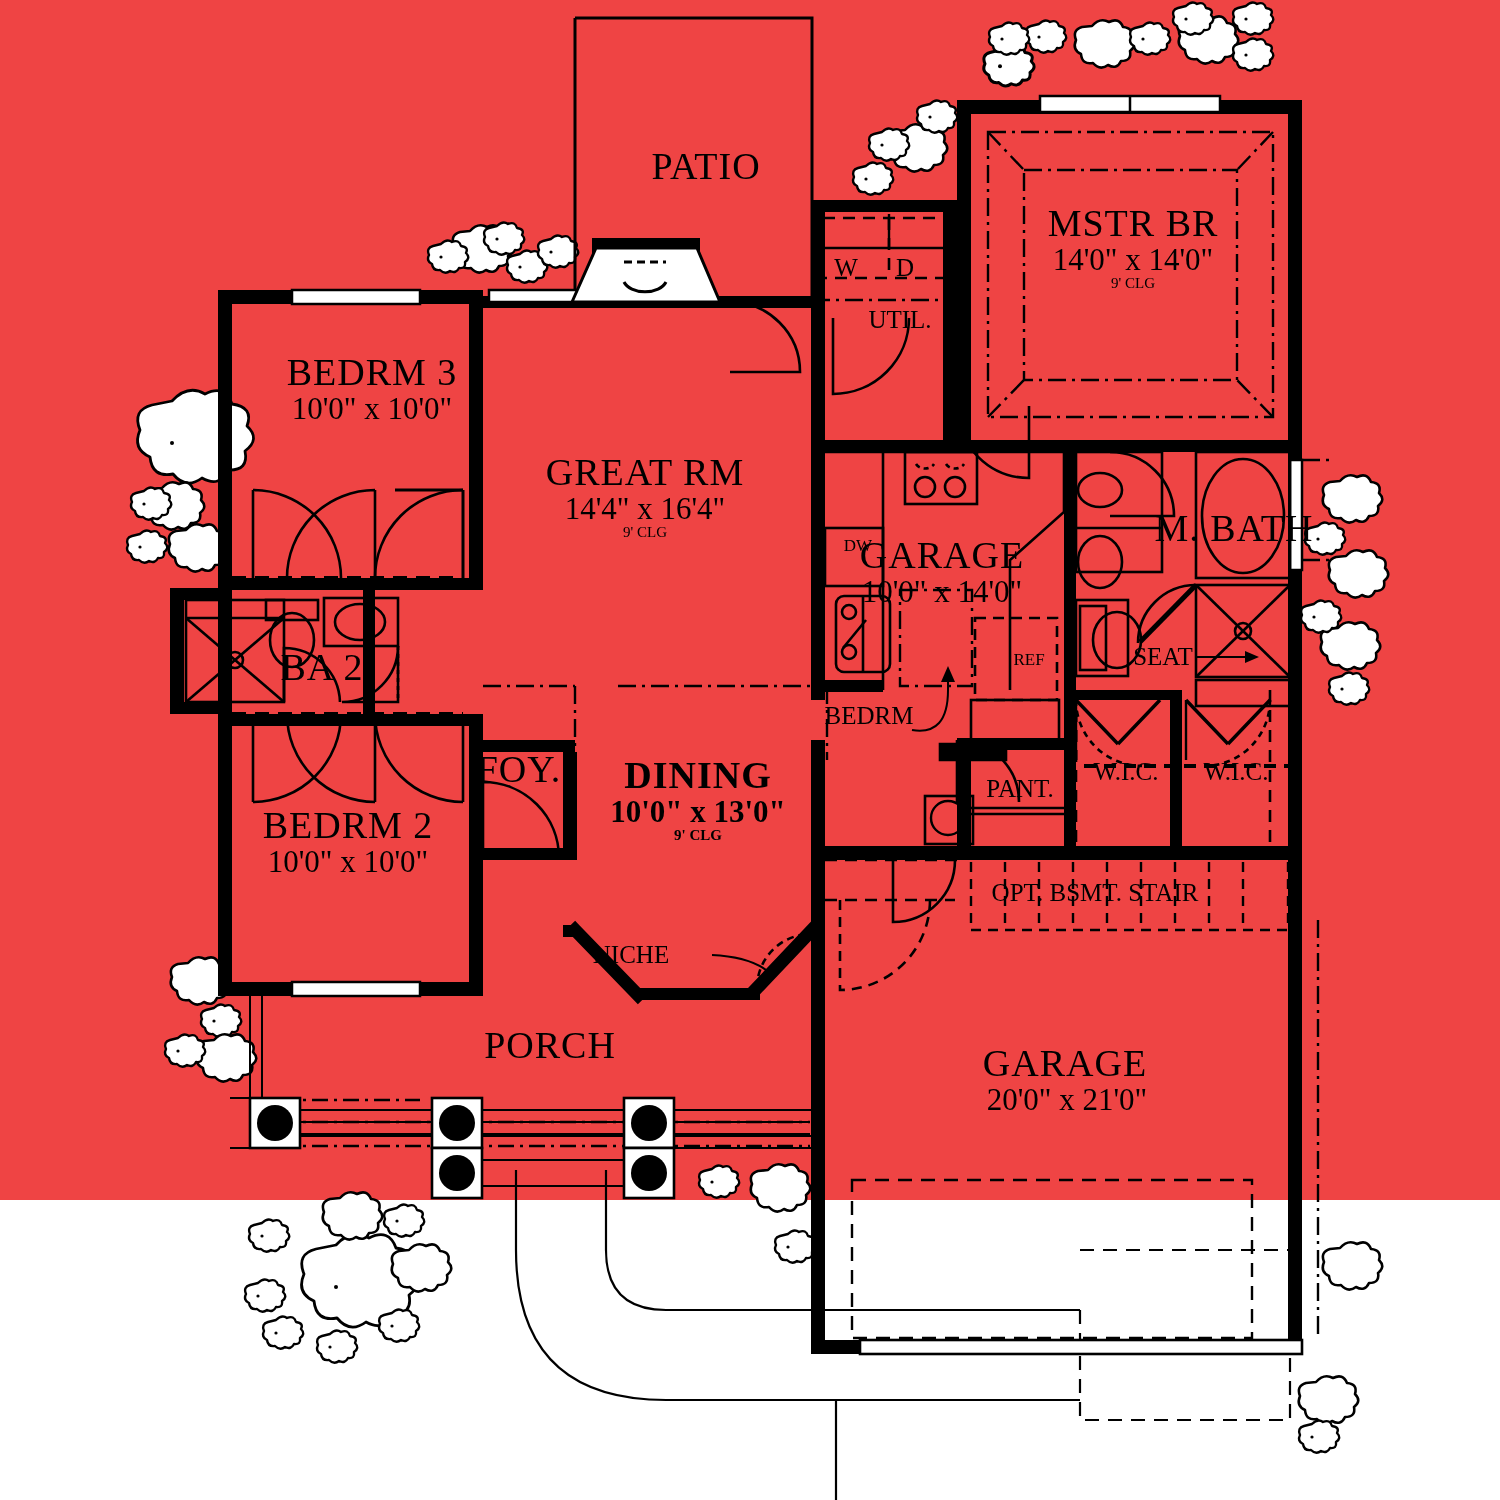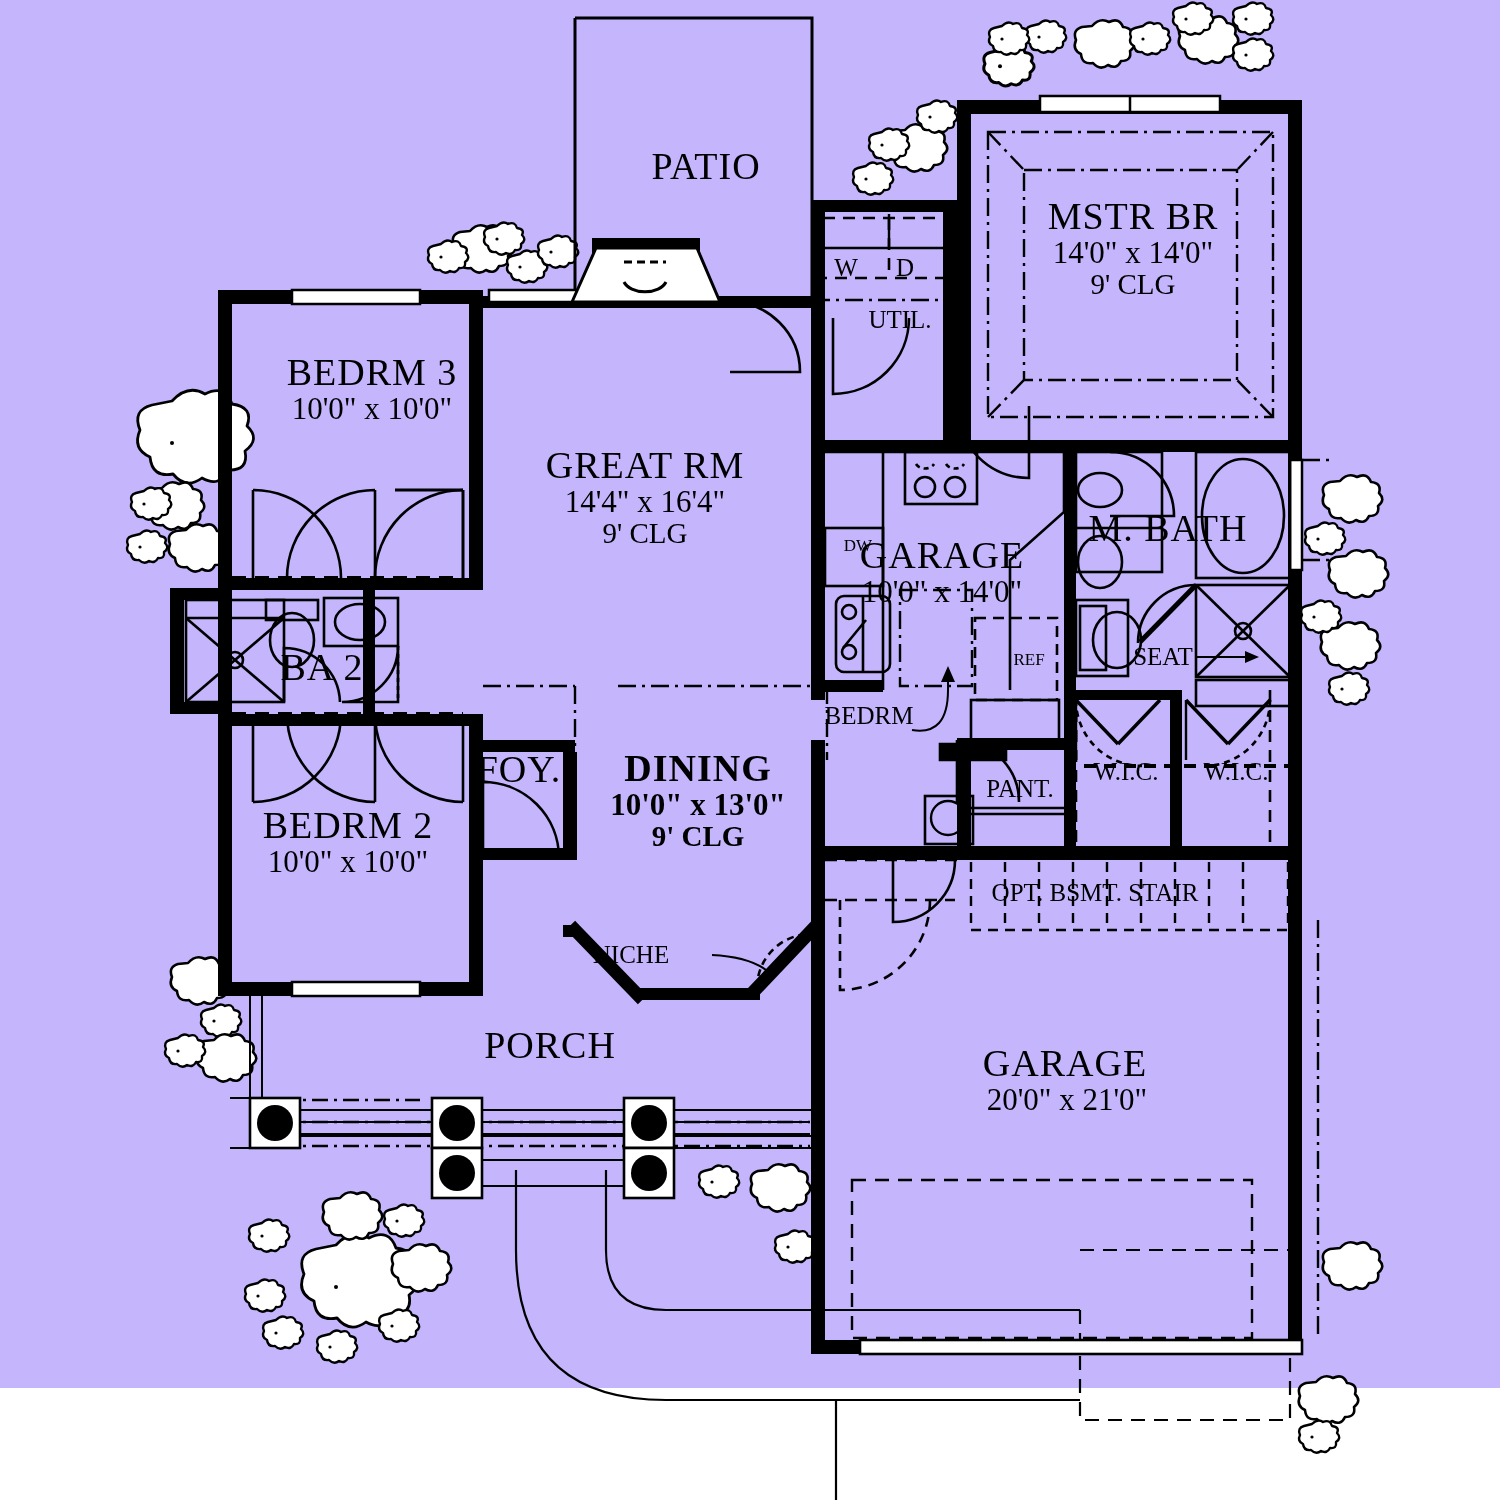--- a/index.html
+++ b/index.html
@@ -1,24 +1,24 @@
 <!DOCTYPE html>
 <html><head>
 <meta charset="utf-8">
 <style>
   html,body{margin:0;padding:0;background:#ffffff;}
   body{width:1500px;height:1500px;font-family:"Liberation Serif",serif;overflow:hidden;}
-  #plan{position:relative;width:1500px;height:1388px;background:#c4b5fd;}
+  #plan{position:relative;width:1500px;height:1200px;background:#ef4444;}
   svg{position:absolute;top:0;left:0;}
   .lbl{position:absolute;color:#000;text-align:center;white-space:nowrap;
        font-family:"Liberation Serif",serif;line-height:1.05;
        transform:translate(-50%,-50%);}
   .rm-name{font-size:38px;letter-spacing:1px;}
   .rm-dim{font-size:31px;}
-  .rm-clg{font-size:29px;}
+  .rm-clg{font-size:15px;}
   .sm{font-size:25px;}
   .xs{font-size:17px;}
 </style>
 </head>
 <body>
 
 <div id="plan">
 
 <svg width="1500" height="1500" viewBox="0 0 1500 1500">
   <defs>
@@ -432,21 +432,21 @@
       </div>
       <div class="lbl" style="left: 645px; top: 497px;">
         <div class="rm-name">GREAT RM</div>
         <div class="rm-dim">14'4" x 16'4"</div>
         <div class="rm-clg">9' CLG</div>
       </div>
       <div class="lbl" style="left: 942px; top: 572px;">
         <div class="rm-name">GARAGE</div>
         <div class="rm-dim">10'0" x 14'0"</div>
       </div>
-      <div class="lbl" style="left: 1168px; top: 529px;">
+      <div class="lbl" style="left: 1234px; top: 529px;">
         <div class="rm-name">M. BATH</div>
       </div>
       <div class="lbl" style="left: 698px; top: 800px; font-weight: bold;">
         <div class="rm-name">DINING</div>
         <div class="rm-dim">10'0" x 13'0"</div>
         <div class="rm-clg">9' CLG</div>
       </div>
       <div class="lbl" style="left: 348px; top: 842px;">
         <div class="rm-name">BEDRM 2</div>
         <div class="rm-dim">10'0" x 10'0"</div>

